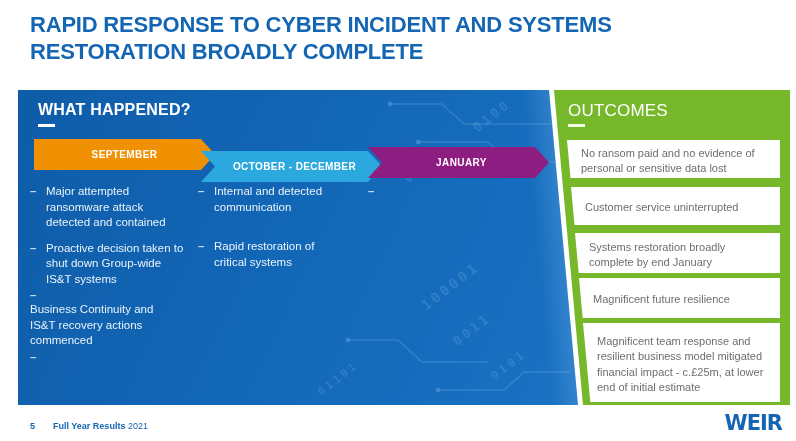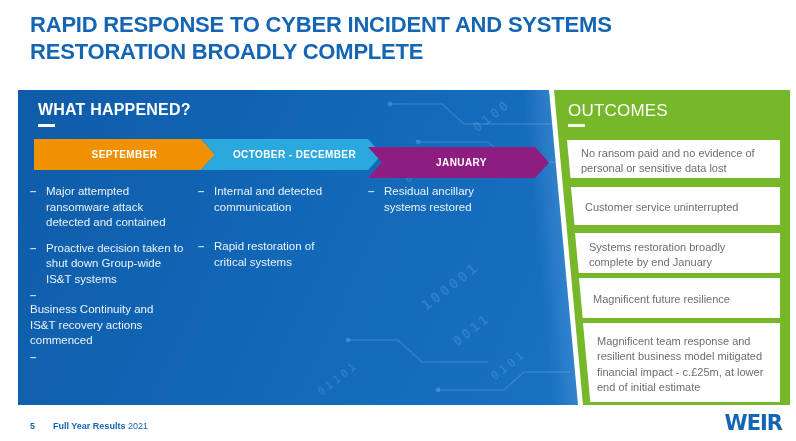--- a/index.html
+++ b/index.html
@@ -40,21 +40,21 @@
     font-size:16px;font-weight:bold;letter-spacing:0.2px;
   }
   .wh-underline{position:absolute;left:20px;top:34px;width:17px;height:3px;background:#ffffff;}
   
   .arrow-seg{
     position:absolute;top:49px;height:31px;width:181px;
     color:#fff;font-size:10px;font-weight:bold;letter-spacing:0.4px;
     display:flex;align-items:center;justify-content:center;
   }
   .seg-0{left:16px;clip-path:polygon(0 0,167px 0,181px 50%,167px 100%,0 100%);}
-  .seg-1{left:183px;clip-path:polygon(0 0,167px 0,181px 50%,167px 100%,0 100%,14px 50%);padding-left:6px;box-sizing:border-box;}
+  .seg-1{left:183px;clip-path:polygon(0 0,167px 0,181px 50%,167px 100%,0 100%,14px 50%);padding-left:6px;box-sizing:border-box;margin-top:12px;}
   .seg-2{left:350px;clip-path:polygon(0 0,167px 0,181px 50%,167px 100%,0 100%,14px 50%);padding-left:6px;box-sizing:border-box;margin-top:8px;}
   
   .col{position:absolute;top:94px;}
   .col-0{left:12px;width:168px;}
   .col-1{left:180px;width:165px;}
   .col-2{left:350px;width:172px;}
   .bullet{display:flex;gap:6px;margin-bottom:10px;font-size:11.5px;line-height:15.5px;}
   .col-1 .bullet,.col-2 .bullet{margin-bottom:24px;}
   .bullet .dash{color:#BFE3F7;font-weight:bold;flex:0 0 10px;}
   .bullet .btext{color:#E9F3FB;white-space:pre-line;}
@@ -171,22 +171,20 @@
   </div>
           <div class="bullet">
     <span class="dash">–</span>
     <span class="btext">Rapid restoration of
 critical systems</span>
   </div>
         </div>
         <div class="col col-2">
           <div class="bullet">
     <span class="dash">–</span>
-    <span class="btext">Residual ancillary
-systems restored</span>
   </div>
         </div>
       </div>
   </div>
 
   <div class="panel-green">
     <div class="oc-heading">OUTCOMES</div>
     <div class="oc-underline"></div>
     <div id="oboxes">
         <div class="obox obox-0">

